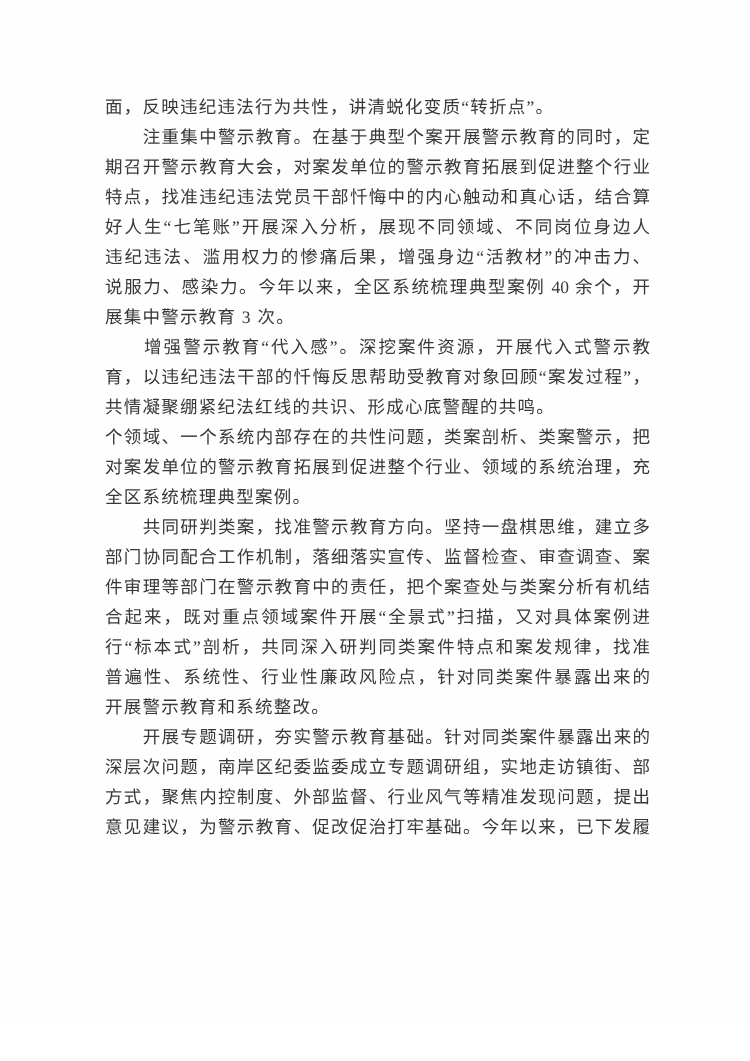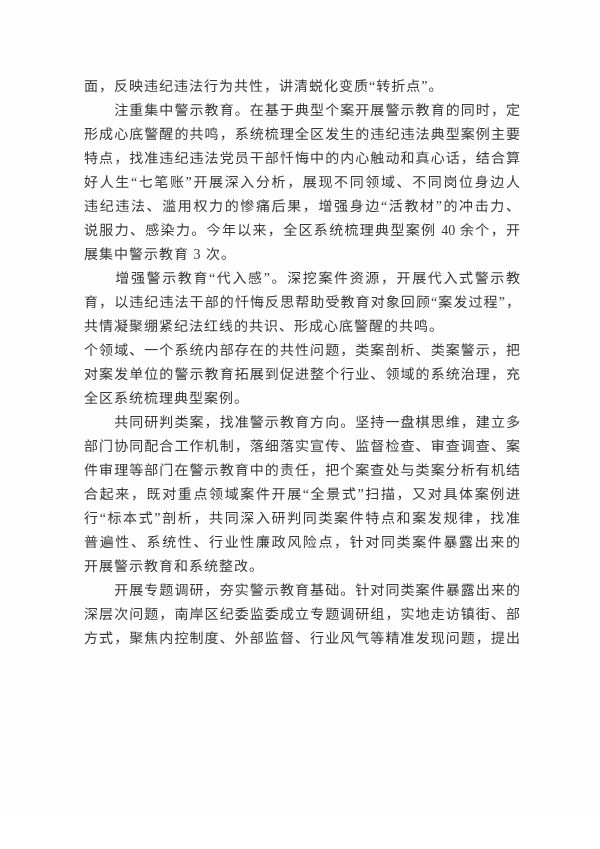--- a/index.html
+++ b/index.html
@@ -51,21 +51,21 @@
     margin-top: 30px;
   }
 </style>
 </head>
 <body>
 
 <div class="page">
   <div class="content">
     <div class="ln end">面，反映违纪违法行为共性，讲清蜕化变质“转折点”。</div>
     <div class="ln">　　注重集中警示教育。在基于典型个案开展警示教育的同时，定</div>
-    <div class="ln">形成心底警醒的共鸣，系统梳理全区发生的违纪违法典型案例主要</div>
+    <div class="ln">期召开警示教育大会，对案发单位的警示教育拓展到促进整个行业</div>
     <div class="ln">特点，找准违纪违法党员干部忏悔中的内心触动和真心话，结合算</div>
     <div class="ln">好人生“七笔账”开展深入分析，展现不同领域、不同岗位身边人</div>
     <div class="ln">违纪违法、滥用权力的惨痛后果，增强身边“活教材”的冲击力、</div>
     <div class="ln">说服力、感染力。今年以来，全区系统梳理典型案例 40 余个，开</div>
     <div class="ln end">展集中警示教育 3 次。</div>
     <div class="ln">　　增强警示教育“代入感”。深挖案件资源，开展代入式警示教</div>
     <div class="ln">育，以违纪违法干部的忏悔反思帮助受教育对象回顾“案发过程”，</div>
     <div class="ln end">共情凝聚绷紧纪法红线的共识、形成心底警醒的共鸣。</div>
     <div class="ln">个领域、一个系统内部存在的共性问题，类案剖析、类案警示，把</div>
     <div class="ln">对案发单位的警示教育拓展到促进整个行业、领域的系统治理，充</div>
@@ -73,15 +73,16 @@
     <div class="ln">　　共同研判类案，找准警示教育方向。坚持一盘棋思维，建立多</div>
     <div class="ln">部门协同配合工作机制，落细落实宣传、监督检查、审查调查、案</div>
     <div class="ln">件审理等部门在警示教育中的责任，把个案查处与类案分析有机结</div>
     <div class="ln">合起来，既对重点领域案件开展“全景式”扫描，又对具体案例进</div>
     <div class="ln">行“标本式”剖析，共同深入研判同类案件特点和案发规律，找准</div>
     <div class="ln">普遍性、系统性、行业性廉政风险点，针对同类案件暴露出来的</div>
     <div class="ln end">开展警示教育和系统整改。</div>
     <div class="ln">　　开展专题调研，夯实警示教育基础。针对同类案件暴露出来的</div>
     <div class="ln">深层次问题，南岸区纪委监委成立专题调研组，实地走访镇街、部</div>
     <div class="ln">方式，聚焦内控制度、外部监督、行业风气等精准发现问题，提出</div>
+    <div class="ln">意见建议，为警示教育、促改促治打牢基础。今年以来，已下发履</div>
   </div>
   <div class="footer">- 11 -</div>
 </div>
 
 </body></html>

